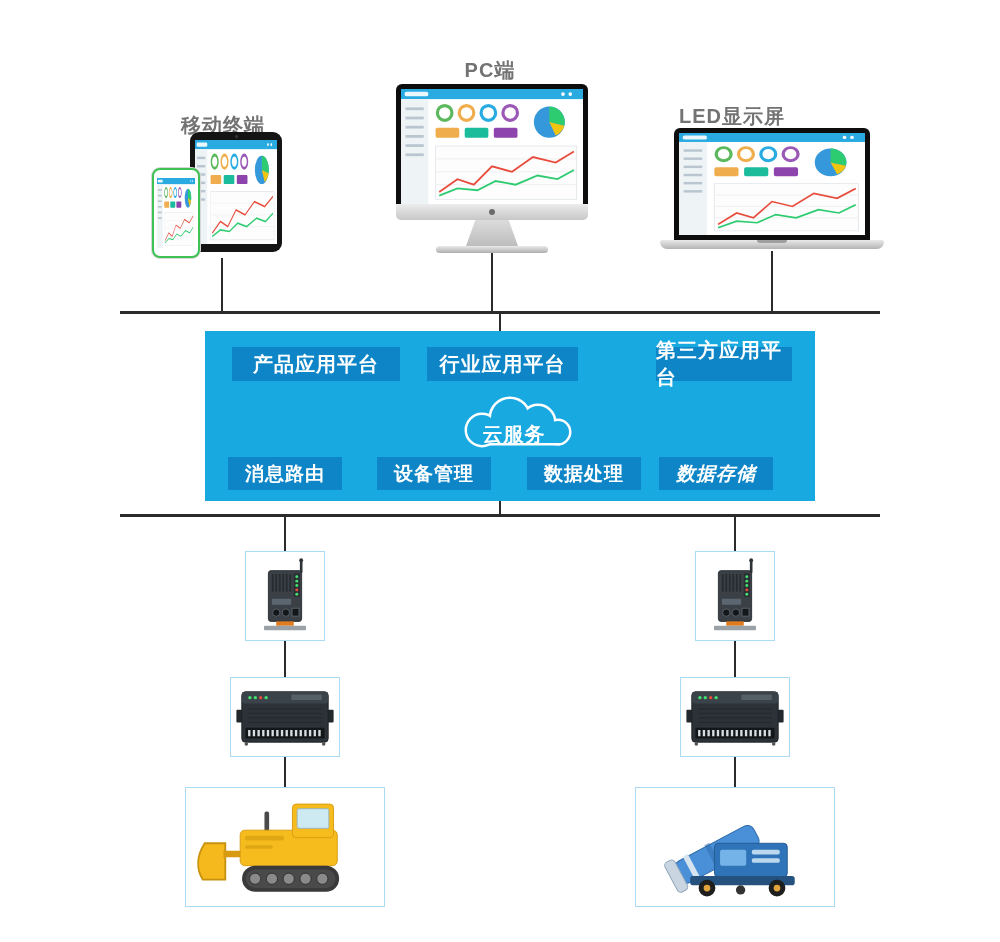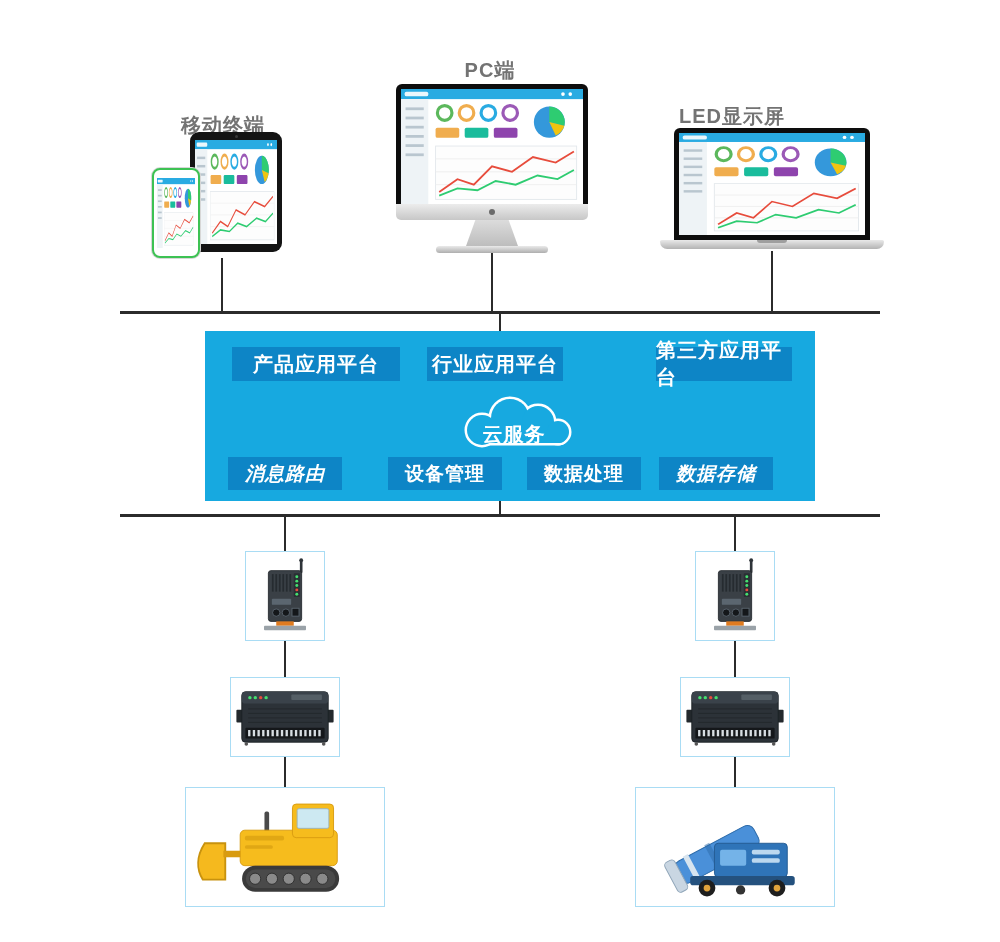--- a/index.html
+++ b/index.html
@@ -216,43 +216,43 @@
   <div class="vline" style="left:221px; top:258px; height:53px;"></div>
   <div class="vline" style="left:491px; top:253px; height:58px;"></div>
   <div class="vline" style="left:771px; top:251px; height:60px;"></div>
 
   <div class="hline" style="left:120px; top:311px; width:760px;"></div>
   <div class="vline" style="left:499px; top:314px; height:17px;"></div>
 
   <div class="platform"></div>
 
   <div class="pbtn top" style="left:232px; width:168px;">产品应用平台</div>
-  <div class="pbtn top" style="left:427px; width:136px;text-align:right;">行业应用平台</div>
+  <div class="pbtn top" style="left:427px; width:151px;text-align:right;">行业应用平台</div>
   <div class="pbtn top" style="left:656px; width:136px;">第三方应用平台</div>
 
   <svg class="cloud-svg" viewBox="0 0 132 58">
     <g stroke="#ffffff" stroke-width="5" fill="#17A9E0">
       <circle cx="34" cy="38" r="15"></circle>
         <circle cx="62" cy="26" r="19"></circle>
       <circle cx="90" cy="30" r="16"></circle>
         <circle cx="110" cy="40" r="11"></circle>
       <rect x="26" y="38" width="92" height="13" rx="6.5"></rect>
     </g>
     <g fill="#17A9E0">
       <circle cx="34" cy="38" r="15"></circle>
         <circle cx="62" cy="26" r="19"></circle>
       <circle cx="90" cy="30" r="16"></circle>
         <circle cx="110" cy="40" r="11"></circle>
       <rect x="26" y="38" width="92" height="13" rx="6.5"></rect>
     </g>
   </svg>
   <div class="cloud-text">云服务</div>
 
-  <div class="pbtn bot" style="left:228px;font-style:italic;">消息路由</div>
-  <div class="pbtn bot" style="left:377px;margin-left:11px;">设备管理</div>
+  <div class="pbtn bot" style="left:228px;">消息路由</div>
+  <div class="pbtn bot" style="left:377px;">设备管理</div>
   <div class="pbtn bot" style="left:527px;">数据处理</div>
   <div class="pbtn bot" style="left:659px;font-style:italic;">数据存储</div>
 
   <div class="vline" style="left:499px; top:501px; height:13px;"></div>
   <div class="hline" style="left:120px; top:514px; width:760px;"></div>
 
   <div class="vline" style="left:284px; top:517px; height:34px;"></div>
   <div class="devbox" style="left:245px; top:551px; width:80px; height:90px;">
     <svg width="70" height="84">
         <use href="#sym-gw" width="70" height="84"></use>

